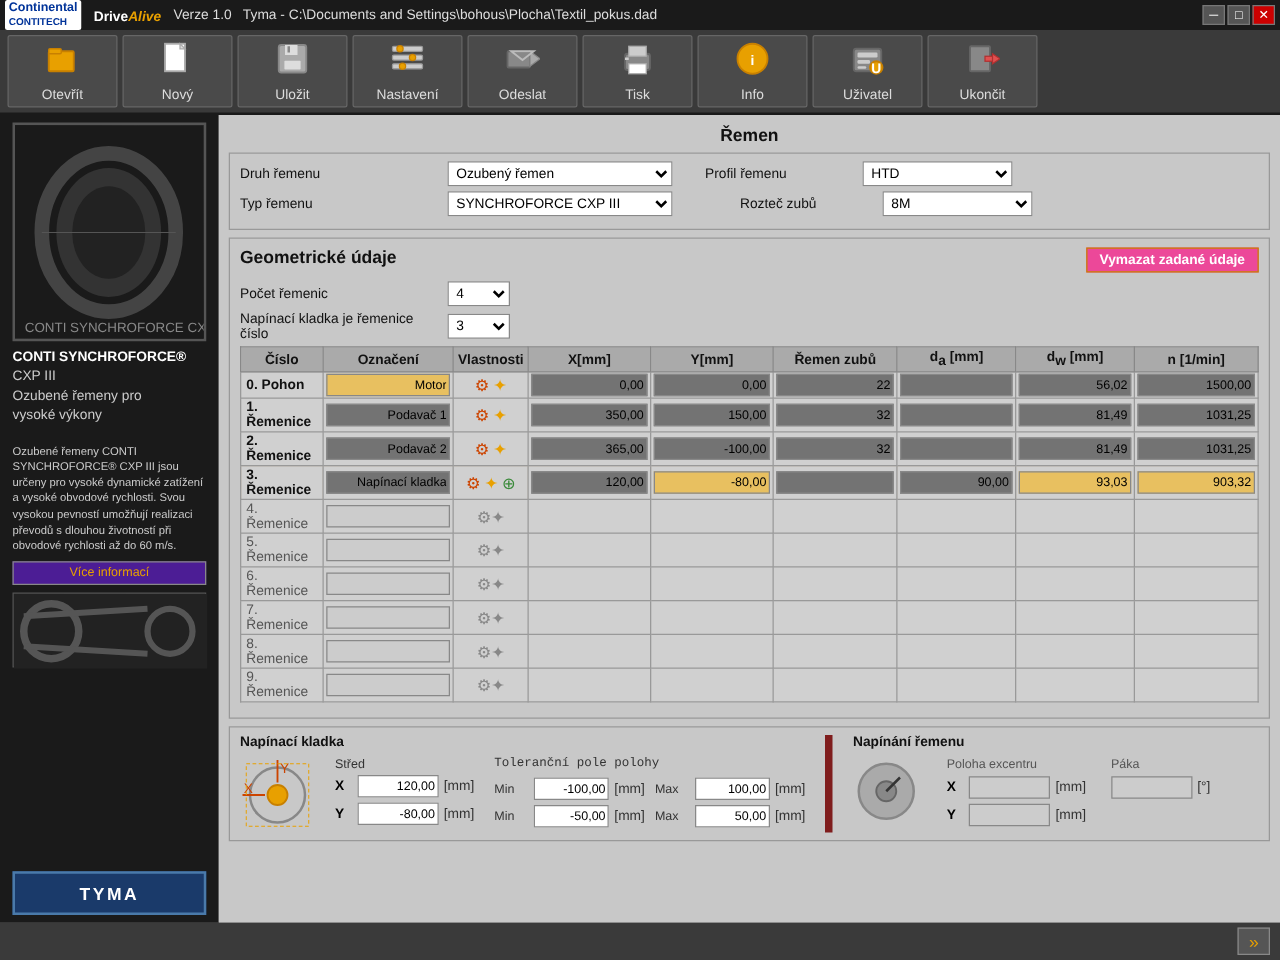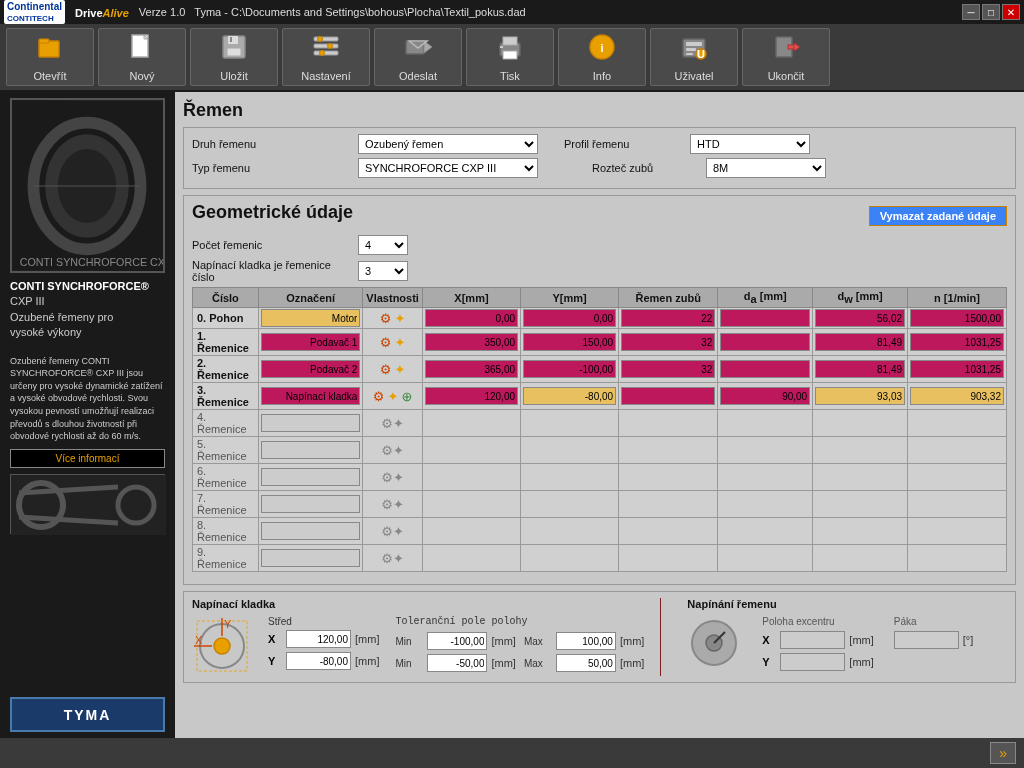--- a/index.html
+++ b/index.html
@@ -77,21 +77,21 @@
       border: 2px solid #555;
       display: flex;
       align-items: center;
       justify-content: center;
       overflow: hidden;
       position: relative;
     }
     .belt-text-block { color: #ccc; font-size: 10px; line-height: 1.4; text-align: left; width: 155px; }
     .belt-text-block .brand { color: #fff; font-weight: bold; font-size: 11px; }
     .more-info-btn {
-      background: #000000;
+      background: #4c1d95;
       color: #e8a000;
       border: 1px solid #888;
       cursor: pointer;
       padding: 3px 10px;
       font-size: 10px;
       width: 155px;
       text-align: center;
     }
     #small-belt-img {
       width: 155px;
@@ -117,24 +117,25 @@
     
     #right-panel {
       flex: 1;
       background: #c8c8c8;
       padding: 8px;
       overflow-y: auto;
     }
 
     
     .section-title {
-      font-size: 18px;
+      font-size: 14px;
       font-weight: bold;
       color: #111;
       margin-bottom: 6px;
+      text-align: center;
     }
 
     
     .form-section {
       background: #c8c8c8;
       border: 1px solid #999;
       padding: 6px 8px;
       margin-bottom: 6px;
     }
     .form-row {
@@ -160,21 +161,21 @@
     .form-select-sm { width: 50px; }
 
     
     .geo-header {
       display: flex;
       align-items: center;
       justify-content: space-between;
       margin-bottom: 6px;
     }
     .clear-btn {
-      background: #3b82f6;
+      background: #ec4899;
       color: #fff;
       border: 1px solid #c88000;
       cursor: pointer;
       padding: 3px 10px;
       font-size: 11px;
       font-weight: bold;
     }
 
     
     .data-table {
@@ -200,21 +201,21 @@
     .data-table td.label-cell {
       color: #555;
       text-align: left;
       padding-left: 4px;
     }
     .data-table td.label-cell.active { color: #111; font-weight: bold; }
     .data-table input.cell-input {
       width: 100%;
       height: 18px;
       border: 1px solid #888;
-      background: #be185d;
+      background: #737373;
       font-size: 10px;
       text-align: right;
       padding: 0 2px;
     }
     .data-table input.cell-input.highlighted {
       background: #e8c060;
     }
     .data-table td.icon-cell {
       text-align: center;
     }
@@ -225,21 +226,21 @@
 
     
     .napin-section {
       background: #c8c8c8;
       border: 1px solid #999;
       padding: 6px 8px;
       display: flex;
       gap: 16px;
     }
     .napin-left { flex: 1; }
-    .napin-right { flex: 1; border-left: 1px solid #7f1d1d; padding-left: 26px; }
+    .napin-right { flex: 1; border-left: 6px solid #7f1d1d; padding-left: 16px; }
     .napin-title { font-weight: bold; font-size: 11px; color: #111; margin-bottom: 6px; }
     .napin-diagram {
       width: 60px;
       height: 60px;
       position: relative;
       float: left;
       margin-right: 8px;
     }
     .coord-row { display: flex; align-items: center; gap: 4px; margin-bottom: 4px; }
     .coord-label { width: 14px; font-weight: bold; }

